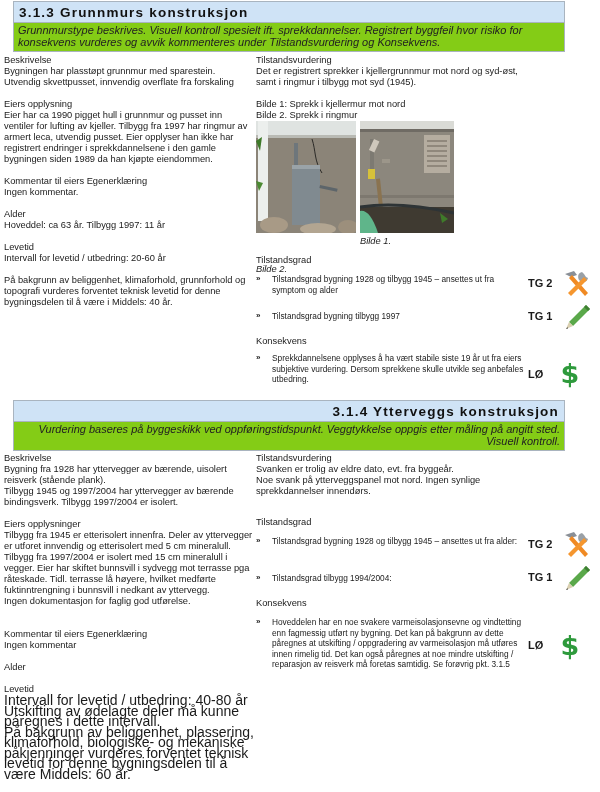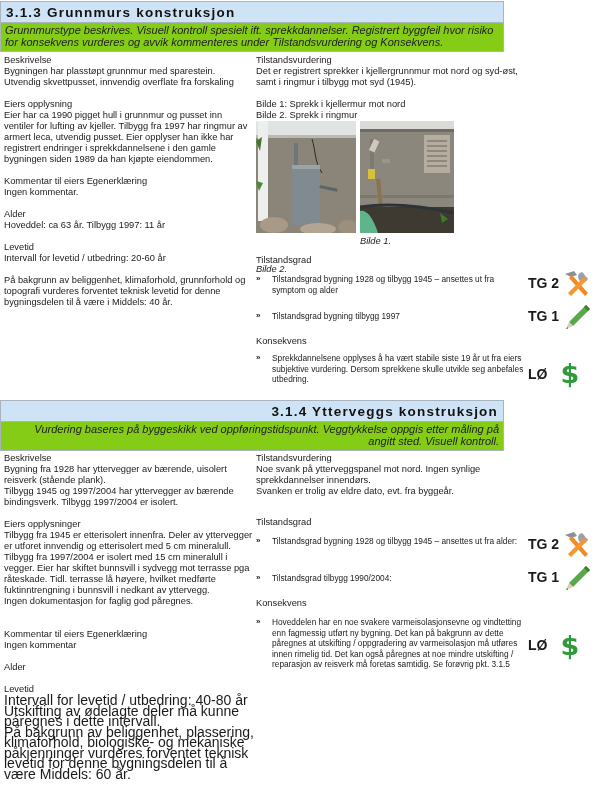--- a/index.html
+++ b/index.html
@@ -1,34 +1,34 @@
 <!DOCTYPE html>
 <html><head>
   <meta charset="utf-8">
   <style>
     * { box-sizing: border-box; margin: 0; padding: 0; }
     html, body { width: 600px; height: 792px; background: #ffffff; overflow: hidden; }
     body { font-family: "Liberation Sans", sans-serif; font-size: 9.3px; color: #1a1a1a; line-height: 11px; position: relative; }
 
-    .sec-header { position: absolute; left: 0; width: 504px; border: 1px solid #a9b4bf; }
+    .sec-header { position: absolute; left: 13px; width: 552px; border: 1px solid #a9b4bf; }
     .sec-title { background: #cfe3f6; height: 21px; padding: 2px 5px; font-weight: bold; font-size: 13.5px; letter-spacing: 1.2px; line-height: 17px; color: #111; border-bottom: 1px solid #a9b4bf; }
     .sec-desc { background: #84cc16; padding: 2px 4px 3px 4px; font-style: italic; font-size: 11px; line-height: 11.5px; color: #222; }
 
     .col { position: absolute; }
     .h { font-weight: normal; }
     .gap { height: 11px; }
     .gap2 { height: 22px; }
     p { white-space: normal; }
 
     .small { font-size: 14px; line-height: 10.5px; }
     .bullet { position: absolute; left: 256px; width: 270px; font-size: 8.3px; line-height: 10.5px; }
     .bullet .mark { position: absolute; left: 0; top: 0; font-weight: bold; font-size: 8px; }
     .bullet .txt { position: absolute; left: 16px; width: 255px; }
 
-    .grade { position: absolute; font-weight: bold; font-size: 14px; }
+    .grade { position: absolute; font-weight: bold; font-size: 11px; }
     .icon { position: absolute; width: 30px; height: 30px; }
 
     .photos { position: absolute; left: 256px; top: 121px; width: 198px; height: 112px; }
     .photo { position: absolute; top: 0; height: 112px; overflow: hidden; }
     .cap { position: absolute; font-style: italic; font-size: 9.3px; }
   </style>
 </head>
 <body>
 
 <svg width="0" height="0" style="position:absolute">
@@ -169,53 +169,53 @@
   <div class="sec-desc">Vurdering baseres på byggeskikk ved oppføringstidspunkt. Veggtykkelse oppgis etter måling på angitt sted. Visuell kontroll.</div>
 </div>
 
 <div class="col" style="left:4px; top:453px; width:250px;">
   <div class="h">Beskrivelse</div>
   <p>Bygning fra 1928 har yttervegger av bærende, uisolert reisverk (stående plank).</p>
   <p>Tilbygg 1945 og 1997/2004 har yttervegger av bærende bindingsverk. Tilbygg 1997/2004 er isolert.</p>
   <div class="gap"></div>
   <div class="h">Eiers opplysninger</div>
   <p>Tilbygg fra 1945 er etterisolert innenfra. Deler av yttervegger er utforet innvendig og etterisolert med 5 cm mineralull. Tilbygg fra 1997/2004 er isolert med 15 cm mineralull i vegger. Eier har skiftet bunnsvill i sydvegg mot terrasse pga råteskade. Tidl. terrasse lå høyere, hvilket medførte fuktinntrengning i bunnsvill i nedkant av yttervegg.</p>
-  <p>Ingen dokumentasjon for faglig god påregnes.</p>
+  <p>Ingen dokumentasjon for faglig god utførelse.</p>
   <div class="gap2"></div>
   <div class="h">Kommentar til eiers Egenerklæring</div>
   <p>Ingen kommentar</p>
   <div class="gap"></div>
   <div class="h">Alder</div>
   <div class="gap"></div>
   <div class="h">Levetid</div>
   <p class="small">Intervall for levetid / utbedring: 40-80 år</p>
   <p class="small">Utskifting av ødelagte deler må kunne páregnes i dette intervall.</p>
   <p class="small">På bakgrunn av beliggenhet, plassering, klimaforhold, biologiske- og mekaniske påkjenninger vurderes forventet teknisk levetid for denne bygningsdelen til å være Middels: 60 år.</p>
 </div>
 
 <div class="col" style="left:256px; top:453px; width:262px;">
   <div class="h">Tilstandsvurdering</div>
+  <p>Svanken er trolig av eldre dato, evt. fra byggeår.</p>
   <p>Noe svank på ytterveggspanel mot nord. Ingen synlige sprekkdannelser innendørs.</p>
-  <p>Svanken er trolig av eldre dato, evt. fra byggeår.</p>
 </div>
 
 <div class="h" style="position:absolute; left:256px; top:517px;">Tilstandsgrad</div>
 
 <div class="bullet" style="top:536px; height:22px;">
   <span class="mark">»</span>
   <span class="txt">Tilstandsgrad bygning 1928 og tilbygg 1945 – ansettes ut fra alder:</span>
 </div>
 <div class="grade" style="left:528px; top:539px;">TG 2</div>
 <svg class="icon" style="left:562px; top:529px;" viewBox="0 0 30 30">
     <use href="#tools"></use>
   </svg>
 
 <div class="bullet" style="top:573px; height:12px;">
   <span class="mark">»</span>
-  <span class="txt">Tilstandsgrad tilbygg 1990/2004:</span>
+  <span class="txt">Tilstandsgrad tilbygg 1994/2004:</span>
 </div>
 <div class="grade" style="left:528px; top:572px;">TG 1</div>
 <svg class="icon" style="left:562px; top:563px;" viewBox="0 0 30 30">
     <use href="#pencil"></use>
   </svg>
 
 <div class="h" style="position:absolute; left:256px; top:598px;">Konsekvens</div>
 <div class="bullet" style="top:617px; height:64px;">
   <span class="mark">»</span>
   <span class="txt">Hoveddelen har en noe svakere varmeisolasjonsevne og vindtetting enn fagmessig utført ny bygning. Det kan på bakgrunn av dette påregnes at utskifting / oppgradering av varmeisolasjon må utføres innen rimelig tid. Det kan også påregnes at noe mindre utskifting / reparasjon av reisverk må foretas samtidig.  Se forøvrig pkt. 3.1.5</span>

